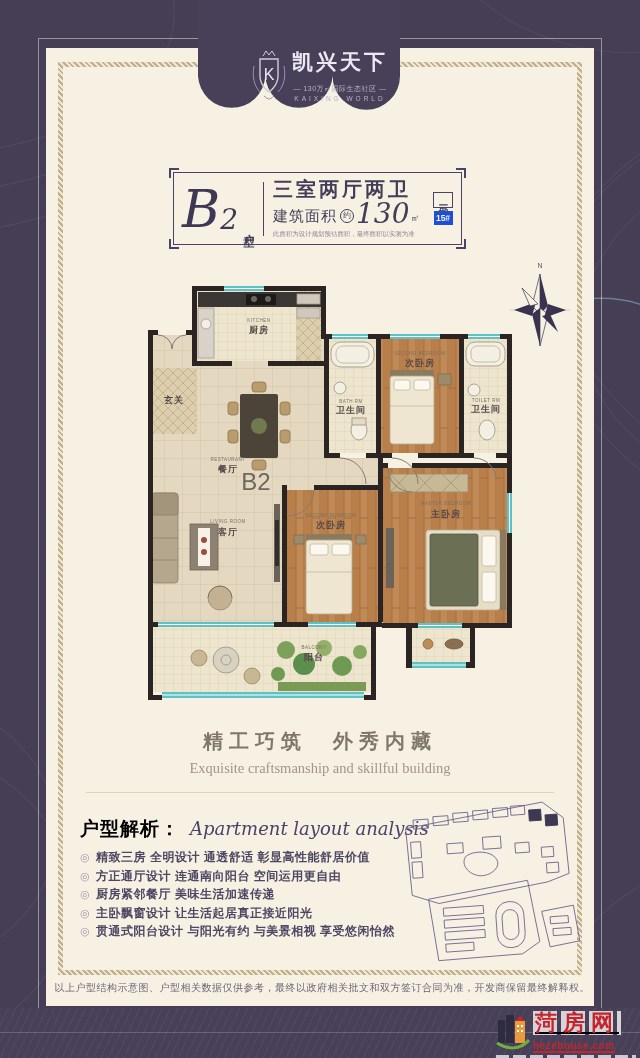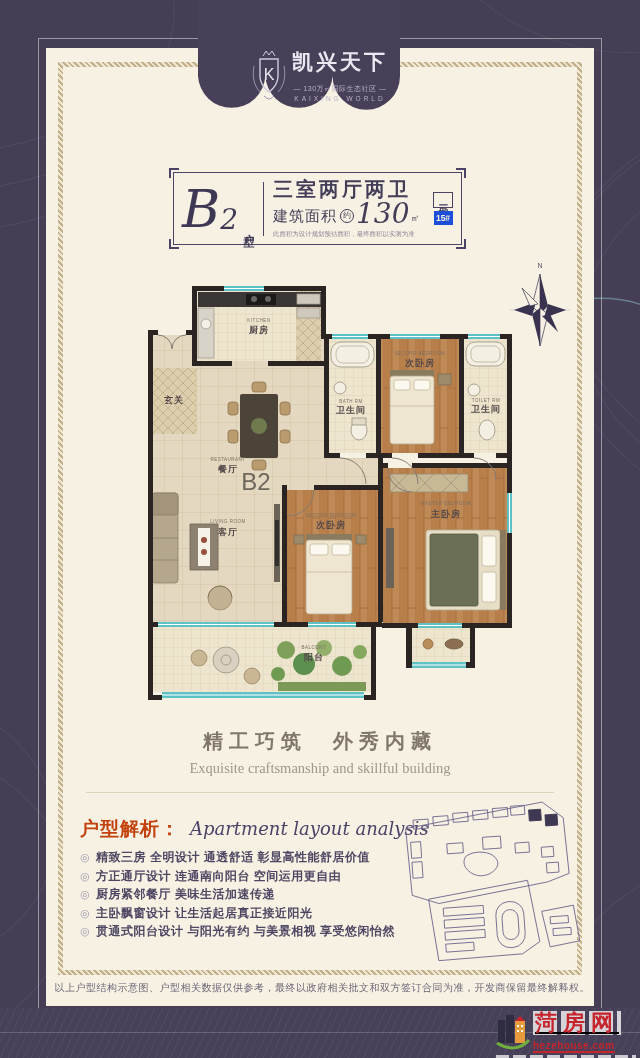--- a/index.html
+++ b/index.html
@@ -56,21 +56,21 @@
   .plan-area{position:absolute;left:82px;top:230px;}
   .compass{position:absolute;left:462px;top:210px;}
   
   .slogan{position:absolute;left:0;top:680px;width:100%;text-align:center;}
   .slogan-zh{font-family:"Liberation Serif",serif;font-size:20px;font-weight:bold;
              letter-spacing:6px;color:#80776a;}
   .slogan-en{font-family:"Liberation Serif",serif;font-size:14.5px;color:#a0968a;margin-top:5px;}
   .mid-divider{position:absolute;left:40px;right:40px;top:744px;border-top:1px solid #ded2b8;}
   
   .analysis-title{position:absolute;left:34px;top:768px;display:flex;align-items:baseline;}
-  .at-zh{font-size:19px;font-weight:bold;color:#c2410c;letter-spacing:1px;}
+  .at-zh{font-size:19px;font-weight:bold;color:#000000;letter-spacing:1px;}
   .at-en{font-family:"DejaVu Serif",serif;font-style:italic;font-size:18px;color:#4a4268;margin-left:10px;}
   .bullets{position:absolute;left:34px;top:803px;width:320px;list-style:none;margin:0;padding:0;}
   .bullets li{display:flex;align-items:baseline;margin-bottom:5px;font-size:12px;font-weight:bold;
               color:#4e4763;line-height:13.5px;letter-spacing:0.5px;}
   .bullet-mark{color:#9c94ad;font-size:11px;margin-right:6px;font-weight:normal;}
   .siteplan{position:absolute;left:352px;top:745px;}
   .disclaimer{position:absolute;left:4px;top:933px;width:540px;text-align:right;
               font-size:10px;color:#6e6678;letter-spacing:0.5px;}
   
   .footer-bar{position:absolute;left:0;top:1008px;width:640px;height:50px;background:#474058;z-index:6;}

